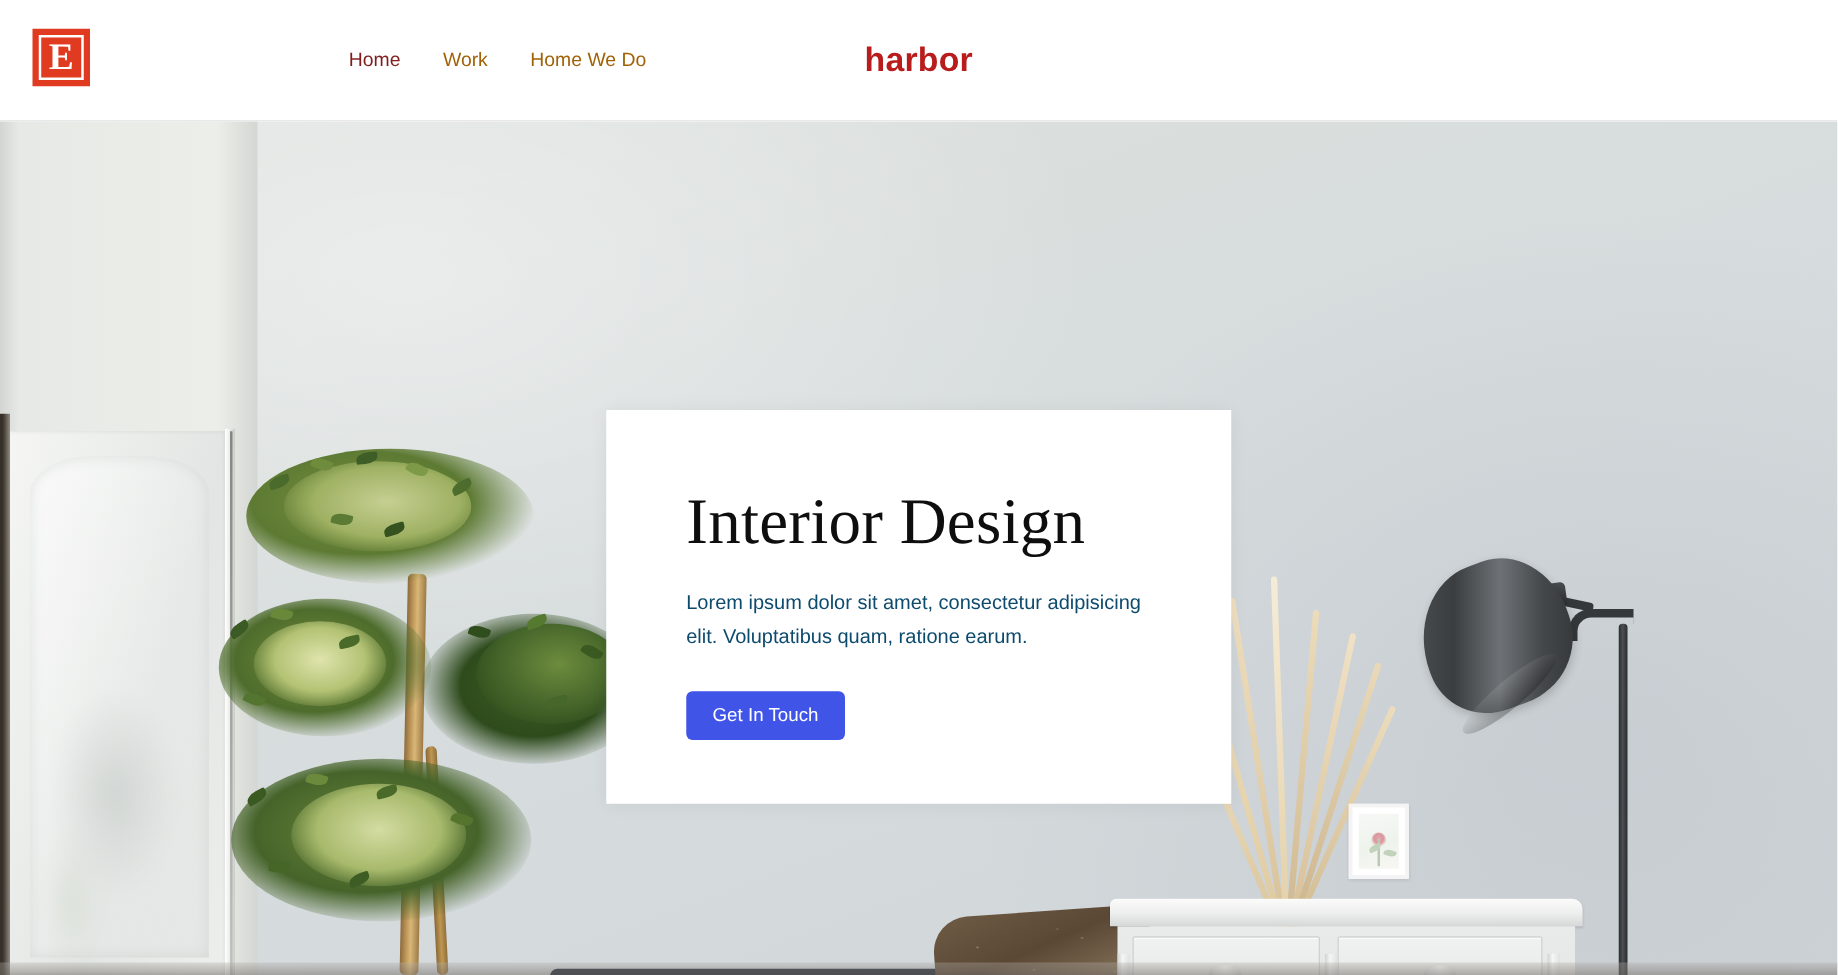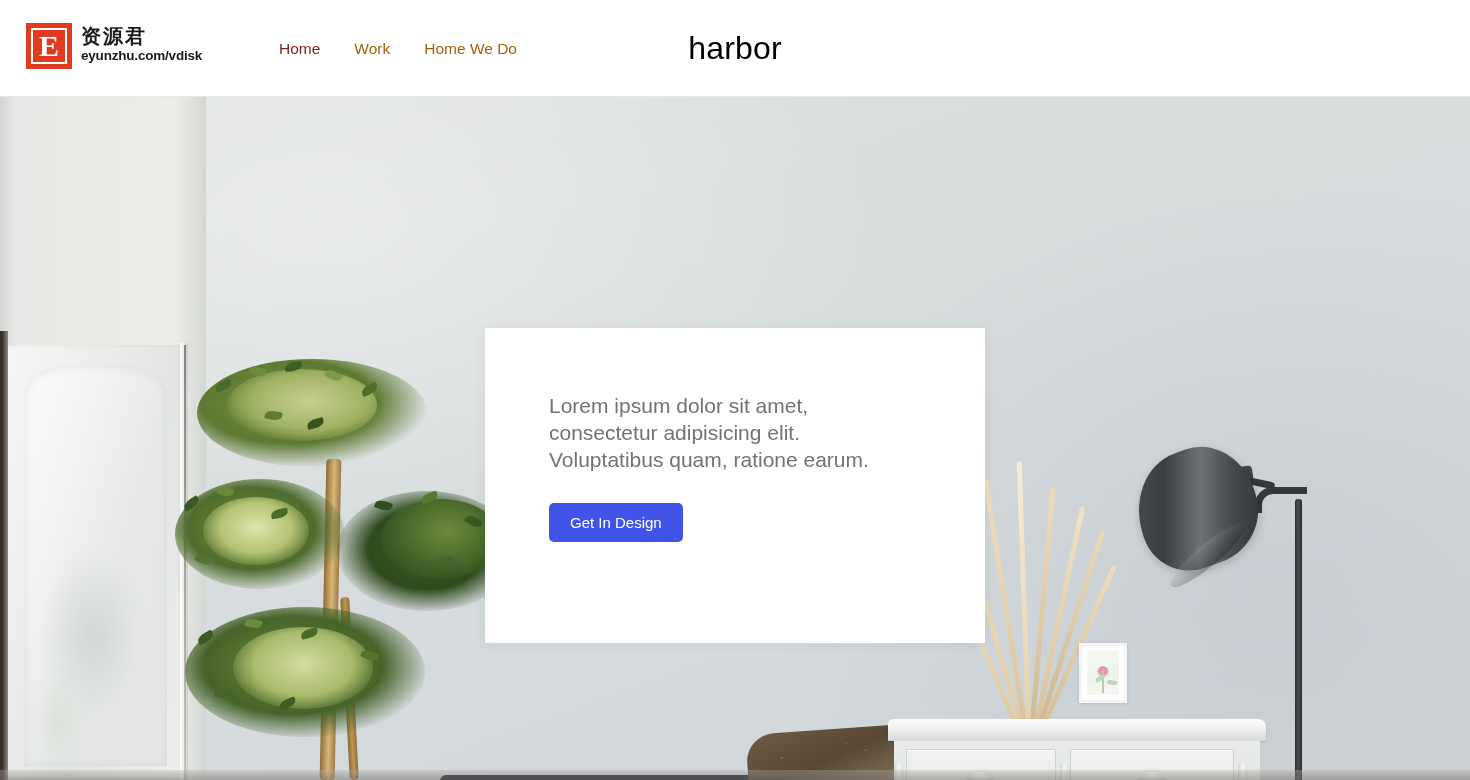--- a/index.html
+++ b/index.html
@@ -78,24 +78,24 @@
     cursor: pointer;
   }
   .nav-link.active { color: #7f1d1d; }
 
   .site-logo {
     position: absolute; left: 0; right: 0; top: 0; height: 97px;
     display: flex; align-items: center; justify-content: center;
     pointer-events: none;
   }
   .site-logo-text {
-    font-size: 32px;
-    color: #000000;
+    font-size: 27px;
+    color: #b91c1c;
     letter-spacing: 0.2px;
-    font-weight: 400;
+    font-weight: 700;
     pointer-events: auto;
     cursor: pointer;
   }
 
   
   .hero {
     position: relative;
     width: 1470px; height: 683px;
     overflow: hidden;
   }
@@ -338,22 +338,22 @@
   .hero-title {
     font-family: "Liberation Serif", serif;
     font-size: 52px;
     font-weight: 400;
     color: #0e0e0e;
     line-height: 1;
     letter-spacing: 0.2px;
     margin-bottom: 25px;
   }
   .hero-para {
-    font-size: 21px;
-    color: #737373;
+    font-size: 16px;
+    color: #0c4a6e;
     line-height: 27px;
     width: 370px;
     margin-bottom: 30px;
   }
   .hero-btn {
     display: inline-block;
     background: #4054e8;
     color: #ffffff;
     font-size: 15px;
     font-family: "Liberation Sans", sans-serif;
@@ -368,24 +368,20 @@
 <body>
 
 <div class="header">
 
   <div class="brand-watermark">
     <div class="wm-logo">
       <div class="wm-logo-inner">
         <span class="wm-logo-letter">E</span>
       </div>
     </div>
-    <div class="wm-text">
-      <div class="wm-cn">资源君</div>
-      <div class="wm-url">eyunzhu.com/vdisk</div>
-    </div>
   </div>
 
   <nav class="nav-left">
     <a class="nav-link active">Home</a>
     <a class="nav-link">Work</a>
     <a class="nav-link">Home We Do</a>
   </nav>
 
   <div class="site-logo">
     <span class="site-logo-text">harbor</span>
@@ -498,17 +494,18 @@
     <div class="lamp-arm"></div>
     <div class="lamp-joint"></div>
     <div class="lamp-shade">
       <div class="lamp-shade-rim"></div>
     </div>
   </div>
 
   <div class="floor"></div>
 
   <div class="hero-card">
+    <h1 class="hero-title">Interior Design</h1>
     <p class="hero-para">Lorem ipsum dolor sit amet, consectetur adipisicing elit. Voluptatibus quam, ratione earum.</p>
-    <button class="hero-btn">Get In Design</button>
+    <button class="hero-btn">Get In Touch</button>
   </div>
 
 </section>
 
 </body></html>

